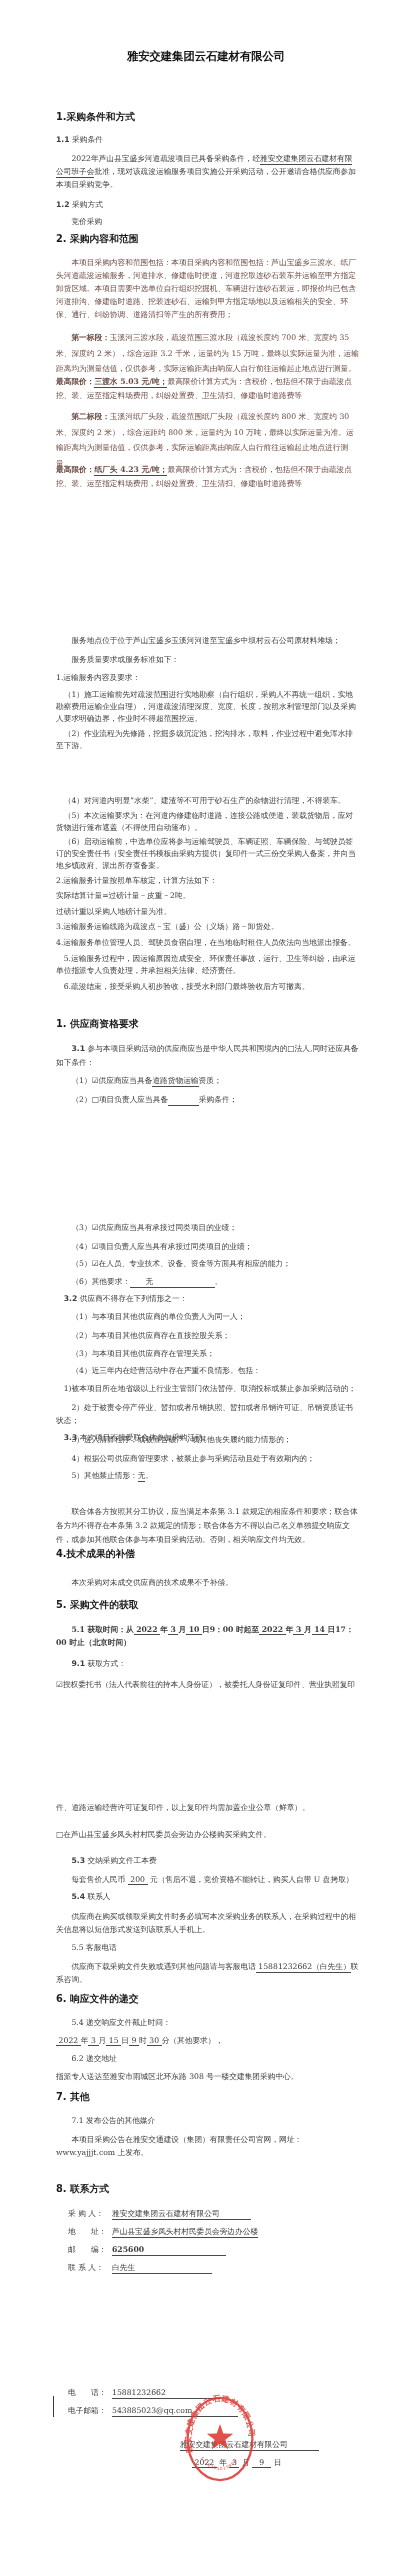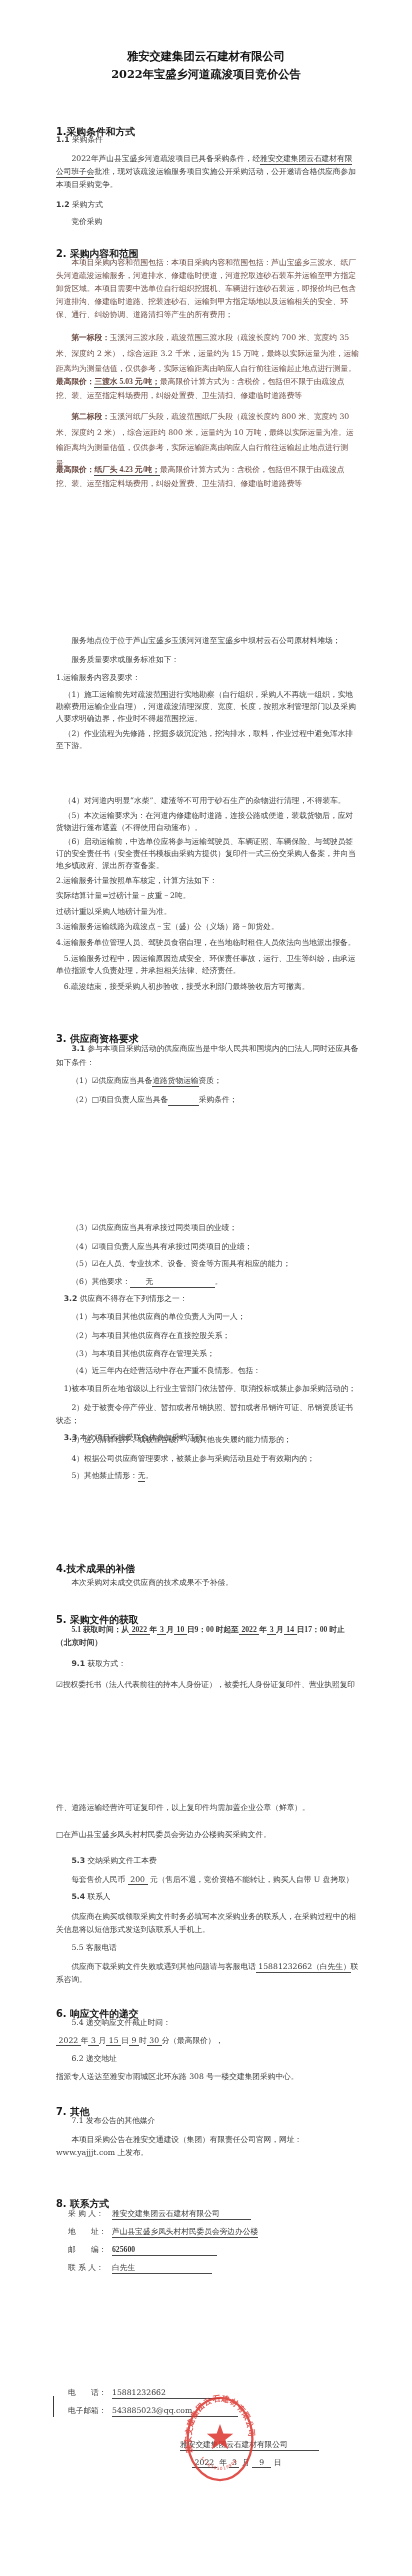--- a/index.html
+++ b/index.html
@@ -5,39 +5,38 @@
   html,body{margin:0;padding:0;background:#ffffff;}
   .page{position:relative;width:412px;height:2912px;background:#fff;margin:0 auto;overflow:hidden;
         font-family:"DejaVu Serif", serif;}
   .abs{position:absolute;left:56px;width:303px;}
   .ttl{left:0;width:412px;text-align:center;font-size:11.3px;font-weight:bold;color:#151515;
        font-family:"DejaVu Serif", serif;}
   .p{font-size:7.7px;line-height:12px;color:#3d3d3d;}
   .lh25{line-height:13px;} .lh27{line-height:14px;} .lh30{line-height:15.5px;}
   .ind{text-indent:2em;} .ind1{text-indent:1em;}
   .red{color:#6b4b43;}
-  .b{font-weight:bold;font-family:Liberation Serif, serif;}
-  .hd{font-family:"DejaVu Sans", sans-serif;font-weight:bold;font-size:9.8px;color:#1c1c1c;line-height:12.4px;margin-top:15px;}
+  .b{font-weight:bold;}
+  .hd{font-family:"DejaVu Sans", sans-serif;font-weight:bold;font-size:9.8px;color:#1c1c1c;line-height:12.4px;}
   .subn{font-weight:bold;font-family:"DejaVu Sans", sans-serif;}
   .u{border-bottom:0.5px solid #4a4a4a;padding-bottom:0.5px;}
   .pad{padding:0 2.6px;}
   .ext160{padding-right:82px;} .ext150{padding-right:77px;}
   .ext105{padding-right:54px;} .ext90{padding-right:46px;} .ext60{padding-right:31px;}
   .row8 .lab{display:inline-block;min-width:44px;color:#3d3d3d;}
   .sig{font-size:7.7px;color:#3a3a3a;}
   .changebar{position:absolute;left:53px;top:2396px;width:1px;height:20.6px;background:#3a3a3a;}
   .stamp{position:absolute;left:171px;top:2385px;width:98px;height:109px;pointer-events:none;opacity:.88;}
 </style>
 </head>
 <body>
 
 <div class="page">
 
   <div class="abs ttl" style="top:49px">雅安交建集团云石建材有限公司</div>
-  <div class="abs ttl" style="top:67px">2022年宝盛乡河道疏浚项目竞价公告</div>
 
   <div class="abs hd" style="top:111px">1.采购条件和方式</div>
   <div class="abs p" style="top:134px"><span class="subn">1.1</span><span> 采购条件</span></div>
   <div class="abs p ind lh25" style="top:152px"><span>2022年芦山县宝盛乡河道疏浚项目已具备采购条件，经</span><span class="u">雅安交建集团云石建材有限公司班子会</span><span>批准，现对该疏浚运输服务项目实施公开采购活动，公开邀请合格供应商参加本项目采购竞争。</span></div>
   <div class="abs p" style="top:199px"><span class="subn">1.2</span><span> 采购方式</span></div>
   <div class="abs p ind" style="top:216px">竞价采购</div>
 
   <div class="abs hd" style="top:233px">2. 采购内容和范围</div>
   <div class="abs p ind lh25 red" style="top:256px">本项目采购内容和范围包括：本项目采购内容和范围包括：芦山宝盛乡三渡水、纸厂头河道疏浚运输服务，河道排水、修建临时便道，河道挖取连砂石装车并运输至甲方指定卸货区域。本项目需要中选单位自行组织挖掘机、车辆进行连砂石装运，即报价均已包含河道排沟、修建临时道路、挖装连砂石、运输到甲方指定场地以及运输相关的安全、环保、通行、纠纷协调、道路清扫等产生的所有费用；</div>
   <div class="abs p ind lh30 red" style="top:330px"><span class="b">第一标段：</span><span>玉溪河三渡水段，疏浚范围三渡水段（疏浚长度约 700 米、宽度约 35 米、深度约 2 米），综合运距 3.2 千米，运量约为 15 万吨，最终以实际运量为准，运输距离均为测量估值，仅供参考，实际运输距离由响应人自行前往运输起止地点进行测量。</span></div>
@@ -53,59 +52,60 @@
   <div class="abs p ind1" style="top:810px">（5）本次运输要求为：在河道内修建临时道路，连接公路或便道，装载货物后，应对货物进行篷布遮盖（不得使用自动篷布）。</div>
   <div class="abs p ind1" style="top:836px">（6）启动运输前，中选单位应将参与运输驾驶员、车辆证照、车辆保险、与驾驶员签订的安全责任书（安全责任书模板由采购方提供）复印件一式三份交采购人备案，并向当地乡镇政府、派出所存查备案。</div>
   <div class="abs p" style="top:875px">2.运输服务计量按照单车核定，计算方法如下：</div>
   <div class="abs p" style="top:890px">实际结算计量=过磅计量－皮重－2吨。</div>
   <div class="abs p" style="top:906px">过磅计重以采购人地磅计量为准。</div>
   <div class="abs p" style="top:921px">3.运输服务运输线路为疏浚点－宝（盛）公（义场）路－卸货处。</div>
   <div class="abs p" style="top:937px">4.运输服务单位管理人员、驾驶员食宿自理，在当地临时租住人员依法向当地派出报备。</div>
   <div class="abs p ind1" style="top:953px">5.运输服务过程中，因运输原因造成安全、环保责任事故，运行、卫生等纠纷，由承运单位指派专人负责处理，并承担相关法律、经济责任。</div>
   <div class="abs p ind1" style="top:981px">6.疏浚结束，接受采购人初步验收，接受水利部门最终验收后方可撤离。</div>
 
-  <div class="abs hd" style="top:1018px">3.  供应商资格要求</div>
+  <div class="abs hd" style="top:1018px">1.  供应商资格要求</div>
   <div class="abs p ind lh27" style="top:1042px"><span class="subn">3.1</span><span> 参与本项目采购活动的供应商应当是中华人民共和国境内的□法人,同时还应具备如下条件：</span></div>
   <div class="abs p ind" style="top:1075px"><span>（1）☑供应商应当具备</span><span class="u">道路货物运输</span><span>资质；</span></div>
   <div class="abs p ind" style="top:1094px"><span>（2）□项目负责人应当具备</span><span class="u">　　　　</span><span>采购条件；</span></div>
   <div class="abs p ind" style="top:1222px">（3）☑供应商应当具有承接过同类项目的业绩；</div>
   <div class="abs p ind" style="top:1241px">（4）☑项目负责人应当具有承接过同类项目的业绩；</div>
   <div class="abs p ind" style="top:1258px">（5）☑在人员、专业技术、设备、资金等方面具有相应的能力；</div>
   <div class="abs p ind" style="top:1276px"><span>（6）其他要求：</span><span class="u">　　无　　　　　　　　</span><span>。</span></div>
   <div class="abs p ind1" style="top:1293px"><span class="subn">3.2</span><span> 供应商不得存在下列情形之一：</span></div>
   <div class="abs p ind" style="top:1311px">（1）与本项目其他供应商的单位负责人为同一人；</div>
   <div class="abs p ind" style="top:1330px">（2）与本项目其他供应商存在直接控股关系；</div>
   <div class="abs p ind" style="top:1348px">（3）与本项目其他供应商存在管理关系；</div>
   <div class="abs p ind" style="top:1365px">（4）近三年内在经营活动中存在严重不良情形。包括：</div>
   <div class="abs p ind1" style="top:1383px">1)被本项目所在地省级以上行业主管部门依法暂停、取消投标或禁止参加采购活动的；</div>
   <div class="abs p ind lh25" style="top:1401px">2）处于被责令停产停业、暂扣或者吊销执照、暂扣或者吊销许可证、吊销资质证书状态；</div>
   <div class="abs p ind" style="top:1434px">3）进入清算程序，或被宣告破产，或其他丧失履约能力情形的；</div>
   <div class="abs p ind" style="top:1453px">4）根据公司供应商管理要求，被禁止参与采购活动且处于有效期内的；</div>
   <div class="abs p ind" style="top:1470px"><span>5）其他禁止情形：</span><span class="u">无</span><span>。</span></div>
   <div class="abs p ind1" style="top:1432px"><span class="subn">3.3</span><span> 本次项目不接受联合体参加采购活动。</span></div>
+  <div class="abs p ind lh27" style="top:1505px">联合体各方按照其分工协议，应当满足本条第 3.1 款规定的相应条件和要求；联合体各方均不得存在本条第 3.2 款规定的情形；联合体各方不得以自己名义单独提交响应文件，或参加其他联合体参与本项目采购活动。否则，相关响应文件均无效。</div>
 
   <div class="abs hd" style="top:1548px">4.技术成果的补偿</div>
   <div class="abs p ind" style="top:1577px">本次采购对未成交供应商的技术成果不予补偿。</div>
 
   <div class="abs hd" style="top:1599px">5. 采购文件的获取</div>
   <div class="abs p ind b lh25" style="top:1623px"><span>5.1 获取时间：从</span><span class="u pad">2022</span><span>年</span><span class="u pad">3</span><span>月</span><span class="u pad">10</span><span>日9：00 时起至</span><span class="u pad">2022</span><span>年</span><span class="u pad">3</span><span>月</span><span class="u pad">14</span><span>日17：00 时止（北京时间）</span></div>
   <div class="abs p ind" style="top:1658px"><span class="subn">9.1</span><span> 获取方式：</span></div>
   <div class="abs p" style="top:1679px">☑授权委托书（法人代表前往的持本人身份证），被委托人身份证复印件、营业执照复印</div>
   <div class="abs p" style="top:1802px">件、道路运输经营许可证复印件，以上复印件均需加盖企业公章（鲜章）。</div>
   <div class="abs p" style="top:1829px">□在芦山县宝盛乡凤头村村民委员会旁边办公楼购买采购文件。</div>
   <div class="abs p ind" style="top:1855px"><span class="subn">5.3</span><span> 交纳采购文件工本费</span></div>
   <div class="abs p ind" style="top:1874px"><span>每套售价人民币 </span><span class="u pad">200</span><span> 元（售后不退，竞价资格不能转让，购买人自带 U 盘拷取）</span></div>
   <div class="abs p ind" style="top:1891px"><span class="subn">5.4</span><span> 联系人</span></div>
   <div class="abs p ind lh25" style="top:1910px">供应商在购买或领取采购文件时务必填写本次采购业务的联系人，在采购过程中的相关信息将以短信形式发送到该联系人手机上。</div>
   <div class="abs p ind" style="top:1942px">5.5 客服电话</div>
   <div class="abs p ind lh25" style="top:1960px"><span>供应商下载采购文件失败或遇到其他问题请与客服电话</span><span class="u"> 15881232662（白先生）</span><span>联系咨询。</span></div>
 
   <div class="abs hd" style="top:1993px">6. 响应文件的递交</div>
   <div class="abs p ind" style="top:2017px">5.4 递交响应文件截止时间：</div>
-  <div class="abs p" style="top:2035px"><span class="u pad">2022</span><span>年</span><span class="u pad">3</span><span>月</span><span class="u pad">15</span><span>日</span><span class="u pad">9</span><span>时</span><span class="u pad">30</span><span>分（最高限价），</span></div>
+  <div class="abs p" style="top:2035px"><span class="u pad">2022</span><span>年</span><span class="u pad">3</span><span>月</span><span class="u pad">15</span><span>日</span><span class="u pad">9</span><span>时</span><span class="u pad">30</span><span>分（其他要求），</span></div>
   <div class="abs p ind" style="top:2053px">6.2 递交地址</div>
   <div class="abs p" style="top:2071px">指派专人送达至雅安市雨城区北环东路 308 号一楼交建集团采购中心。</div>
 
   <div class="abs hd" style="top:2091px">7. 其他</div>
   <div class="abs p ind" style="top:2115px">7.1 发布公告的其他媒介</div>
   <div class="abs p ind lh25" style="top:2133px">本项目采购公告在雅安交通建设（集团）有限责任公司官网，网址：www.yajjjt.com 上发布。</div>
 
   <div class="abs hd" style="top:2183px">8. 联系方式</div>
   <div class="abs p row8" style="top:2208px;left:68px"><span class="lab">采 购 人：</span><span class="u ext60">雅安交建集团云石建材有限公司</span></div>
   <div class="abs p row8" style="top:2226px;left:68px"><span class="lab">地　　址：</span><span class="u">芦山县宝盛乡凤头村村民委员会旁边办公楼</span></div>

